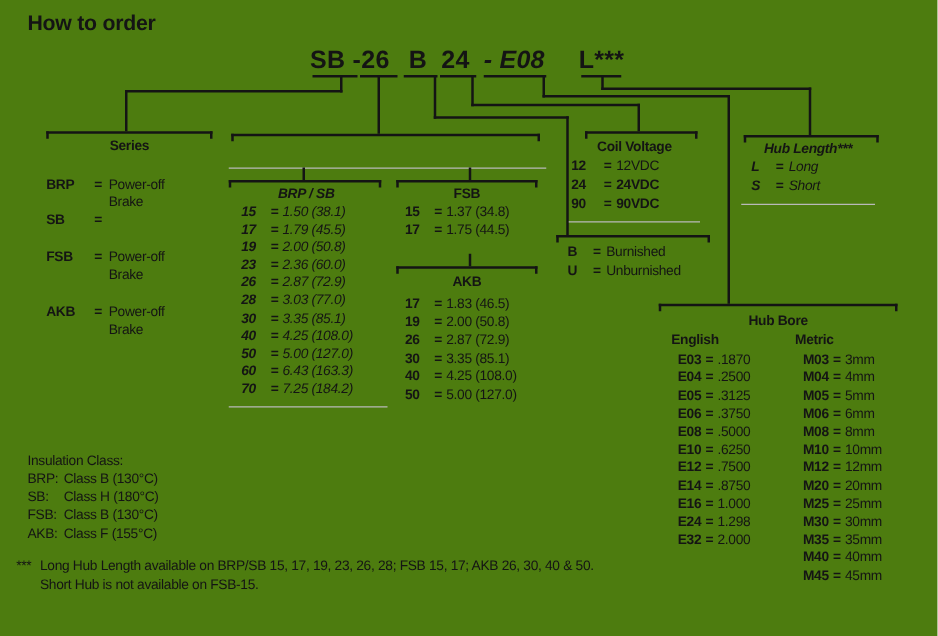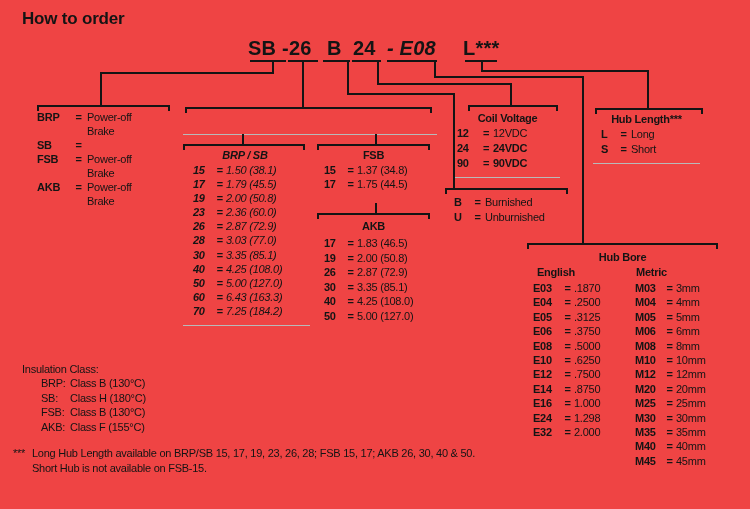--- a/index.html
+++ b/index.html
@@ -1,45 +1,45 @@
 <!DOCTYPE html>
 <html><head>
 <meta charset="utf-8">
 <style>
   html,body{margin:0;padding:0;background:#fff;}
-  #canvas{position:relative;width:750px;height:509px;background:#ef4444;overflow:hidden;
+  #canvas{position:relative;width:750px;height:509px;background:#4d7c0f;overflow:hidden;
           font-family:"Liberation Sans",sans-serif;color:#141414;font-size:11px;letter-spacing:-0.25px;}
   .hline{position:absolute;height:2px;background:#141414;}
   .vline{position:absolute;width:2px;background:#141414;}
   .bracket{position:absolute;height:6px;border:2px solid #141414;border-bottom:none;box-sizing:border-box;}
   .rule{position:absolute;height:1px;background:#b9b9b9;}
   .page-title{position:absolute;left:22px;top:9px;font-size:17px;font-weight:bold;letter-spacing:-0.2px;}
   .pn{position:absolute;top:38px;font-size:20px;font-weight:bold;letter-spacing:0.2px;line-height:20px;white-space:pre;}
   .grp{position:absolute;}
   .grp-title{font-weight:bold;text-align:center;line-height:14px;margin-bottom:1px;white-space:nowrap;}
   .row{display:flex;align-items:baseline;white-space:nowrap;}
   .code{font-weight:bold;flex:none;}
   .eq{font-weight:bold;flex:none;text-align:center;}
   .val{flex:none;}
   .series .row{line-height:14px;}
-  .series .code{width:33px;}.series .eq{width:17px;}.series .val{width:62px;white-space:normal;}
+  .series .code{width:33px;}.series .eq{width:17px;}.series .val{width:62px;white-space:normal;margin-top:16px;}
   .fs .row{line-height:14.1px;padding-left:7px;}
   .fs .code{width:20px;}.fs .eq{width:13px;}
   .coil .row{line-height:15.2px;padding-left:2px;}
   .coil .code{width:22px;}.coil .eq{width:14px;}
   .bold-val{font-weight:bold;}
   .bu .row{line-height:15.2px;padding-left:9px;}
   .bu .code{width:16px;}.bu .eq{width:15px;}
   .hl .row{line-height:15px;padding-left:8px;}
   .hl .code{width:15px;}.hl .eq{width:15px;}
   .hb-head{position:absolute;font-weight:bold;}
   .hb-col .row{line-height:14.4px;}
-  .hb-col .code{width:28px;}.hb-col .eq{width:13px;}
+  .hb-col .code{width:28px;text-align:right;}.hb-col .eq{width:13px;}
   .ins .row{line-height:14.4px;}
-  .ins .label{width:29px;flex:none;margin-left:19px;}
+  .ins .label{width:29px;flex:none;}
   .note{position:absolute;line-height:14.6px;white-space:nowrap;}
 </style>
 </head>
 <body>
 
 <div id="canvas">
 
   <div class="page-title">How to order</div>
 
   <div class="pn" style="left:248px;">SB -</div>
@@ -90,20 +90,21 @@
 
   <div class="rule" style="left:183px;top:134px;width:254px;"></div>
   <div class="vline" style="left:242px;top:134px;height:10px;"></div>
   <div class="vline" style="left:375px;top:134px;height:10px;"></div>
   <div class="vline" style="left:375px;top:203px;height:10px;"></div>
   <div class="rule" style="left:183px;top:325px;width:127px;"></div>
   <div class="rule" style="left:455px;top:177px;width:105px;"></div>
   <div class="rule" style="left:593px;top:163px;width:107px;"></div>
 
   <div class="grp series" style="left:37px;top:110px;width:133px;">
+    <div class="grp-title">Series</div>
     <div class="row">
       <span class="code">BRP</span>
       <span class="eq">=</span>
       <span class="val">Power-off Brake</span>
     </div>
     <div class="row">
       <span class="code">SB</span>
       <span class="eq">=</span>
     </div>
     <div class="row">
@@ -251,21 +252,21 @@
       <span class="eq">=</span>
       <span class="val">Burnished</span>
     </div>
     <div class="row">
       <span class="code">U</span>
       <span class="eq">=</span>
       <span class="val">Unburnished</span>
     </div>
   </div>
 
-  <div class="grp hl" style="left:593px;top:112px;width:107px;">
+  <div class="grp hl" style="left:593px;top:112px;width:107px;font-style:italic;">
     <div class="grp-title">Hub Length***</div>
     <div class="row">
       <span class="code">L</span>
       <span class="eq">=</span>
       <span class="val">Long</span>
     </div>
     <div class="row">
       <span class="code">S</span>
       <span class="eq">=</span>
       <span class="val">Short</span>

